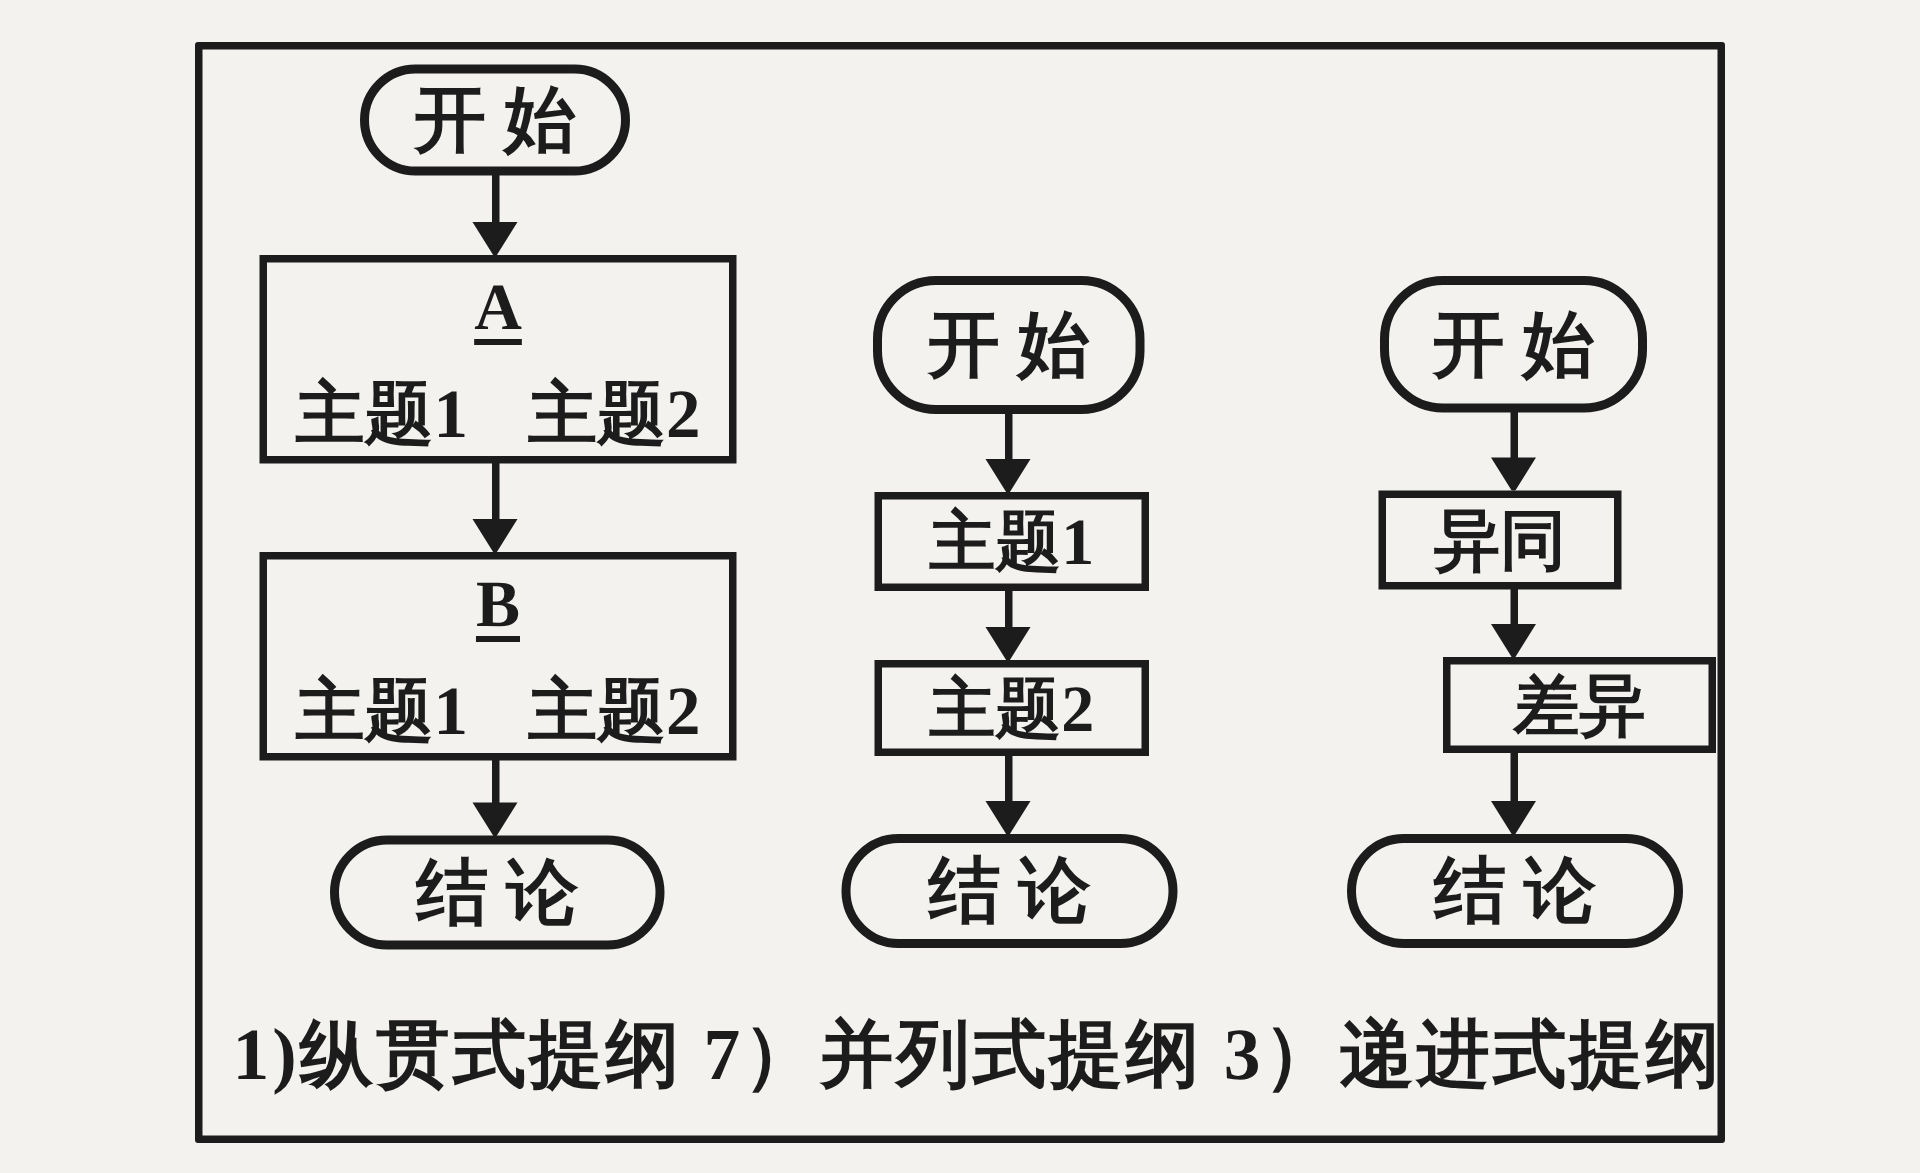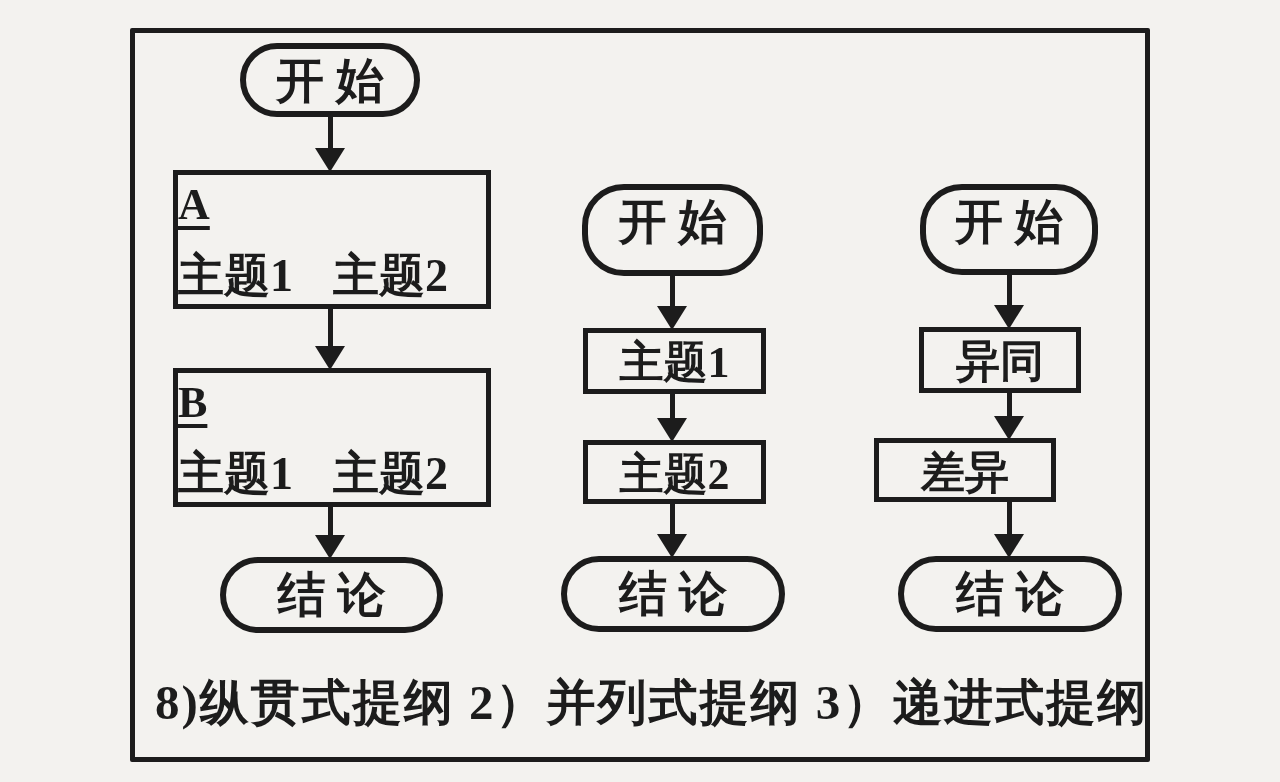--- a/index.html
+++ b/index.html
@@ -28,21 +28,21 @@
     width: 1020px; height: 734px;
     border: 5px solid var(--ink);
     box-sizing: border-box;
     border-radius: 2px;
   }
   
   .node {
     position: absolute;
     box-sizing: border-box;
     display: flex;
-    align-items: flex-start;
+    align-items: center;
     justify-content: center;
     background: var(--paper);
   }
   .terminal {
     border: 6px solid var(--ink);
     font-size: 48px;
     font-weight: 600;
   }
   .process {
     border: 5px solid var(--ink);
@@ -77,21 +77,21 @@
     line-height: 1.1;
   }
   
   .c2-start { left: 582px; top: 184px; width: 181px; height: 92px; border-radius: 42px; }
   .c2-box1  { left: 583px; top: 328px; width: 183px; height: 66px; }
   .c2-box2  { left: 583px; top: 440px; width: 183px; height: 64px; }
   .c2-end   { left: 561px; top: 556px; width: 224px; height: 76px; border-radius: 38px; }
   
   .c3-start { left: 920px; top: 184px; width: 178px; height: 91px; border-radius: 42px; }
   .c3-box1  { left: 919px; top: 327px; width: 162px; height: 66px; }
-  .c3-box2  { left: 874px; top: 438px; width: 182px; height: 64px; }
+  .c3-box2  { left: 962px; top: 438px; width: 182px; height: 64px; }
   .c3-end   { left: 898px; top: 556px; width: 224px; height: 76px; border-radius: 38px; }
   
   .arrow {
     position: absolute;
     width: 34px;
   }
   .arrow::before {            
     content: "";
     position: absolute;
     left: 14.5px; top: 0;
@@ -199,14 +199,14 @@
     <div class="node process c3-box2">
       <span>差异</span>
     </div>
     <div class="arrow a9"></div>
 
     <div class="node terminal c3-end">
       <span class="cjk-gap">结论</span>
     </div>
   </div>
 
-  <div class="caption">8)纵贯式提纲 2）并列式提纲 3）递进式提纲</div>
+  <div class="caption">1)纵贯式提纲 7）并列式提纲 3）递进式提纲</div>
 </div>
 
 </body></html>

